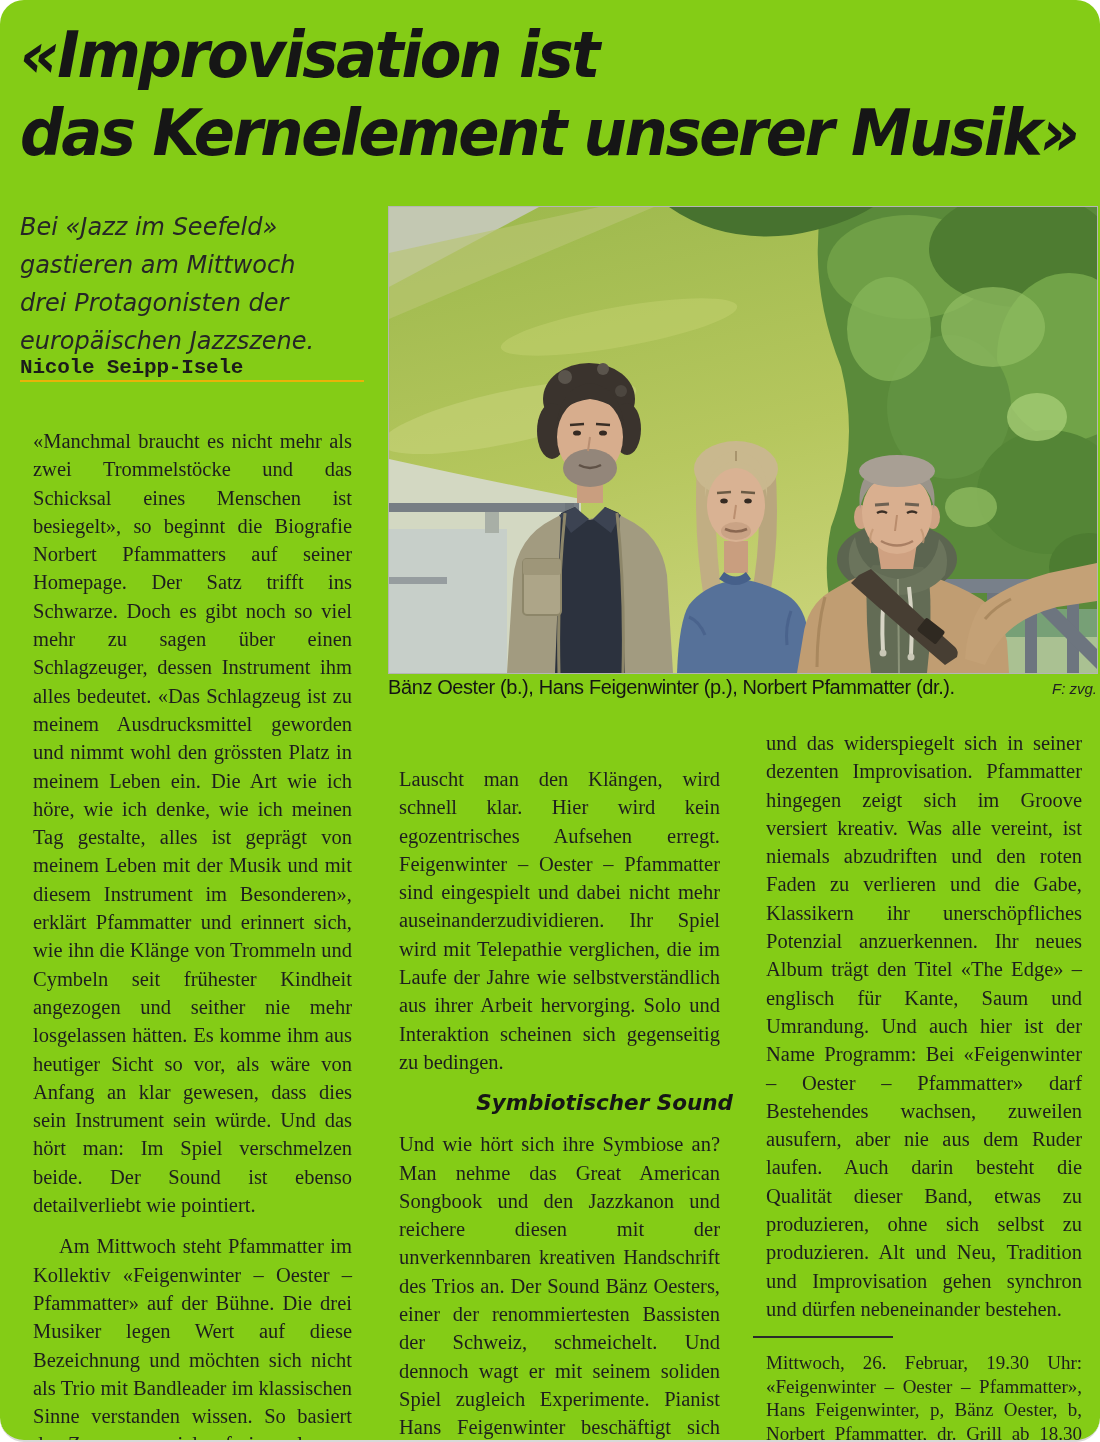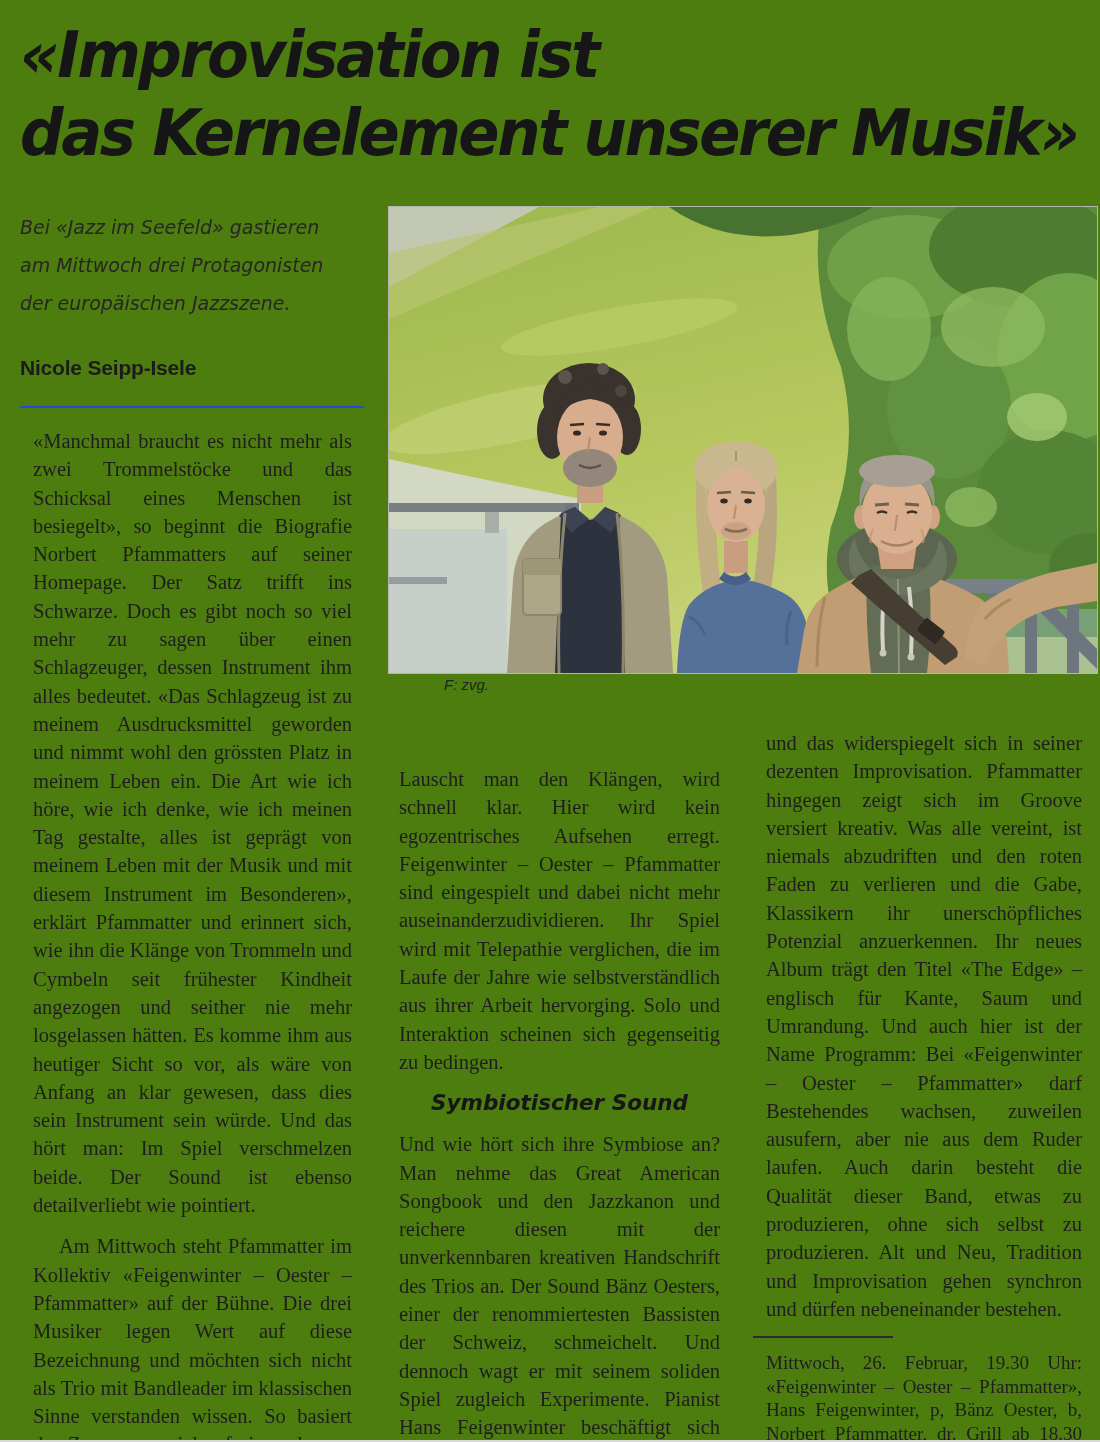--- a/index.html
+++ b/index.html
@@ -1,51 +1,51 @@
 <!DOCTYPE html>
 <html lang="de"><head>
 <meta charset="utf-8">
 <style>
   html,body{margin:0;padding:0;background:#ffffff;}
   .page{
-    position:relative;width:1100px;height:1442px;background:#4d7c0f;
+    position:relative;width:1100px;height:1442px;background:#84cc16;
     overflow:hidden;font-family:"Liberation Serif",serif;color:#1e1e1e;
-    border-bottom:2px solid #d9d9d9;box-sizing:border-box;
+    border-bottom:2px solid #d9d9d9;box-sizing:border-box;border-radius:24px;
   }
   
   .headline{
     position:absolute;left:20px;top:16px;
     font-family:"DejaVu Sans",sans-serif;font-weight:bold;font-style:italic;
     font-size:64px;line-height:78px;letter-spacing:-2.5px;color:#161616;
     transform:scaleX(0.95);transform-origin:left top;white-space:nowrap;
   }
   
   .lede{
     position:absolute;left:20px;top:208px;width:308px;
     font-family:"DejaVu Sans",sans-serif;font-style:italic;
-    font-size:19px;line-height:38px;color:#262626;
+    font-size:24px;line-height:38px;color:#262626;
   }
   
   .author{
     position:absolute;left:20px;top:356px;width:344px;
-    font-family:Liberation Sans, sans-serif;font-weight:bold;
+    font-family:Liberation Mono, monospace;font-weight:bold;
     font-size:21px;letter-spacing:-0.2px;color:#1b1b1b;
-    padding-bottom:26px;border-bottom:2px solid #1d4ed8;
+    padding-bottom:1px;border-bottom:2px solid #eab308;
   }
   
   .col{position:absolute;text-align:justify;hyphens:auto;}
   .col p{margin:13px;font-size:20.5px;line-height:28.3px;}
   .col1{left:20px;top:414px;width:345px;}
   .col2{left:386px;top:752px;width:347px;}
   .col3{left:753px;top:716px;width:342px;}
   .indent{text-indent:26px;}
   .subhead{
     font-family:"DejaVu Sans",sans-serif;font-weight:bold;font-style:italic;
     font-size:21.5px;line-height:28px;margin:3px 0 1px 0;color:#161616;
-    text-align:center;
+    text-align:right;
   }
   .agenda-rule{width:140px;border-top:2px solid #2b2b2b;margin:11px 0 5px 0;height:0;}
   .col .event{font-size:19px;line-height:23.6px;}
   
   .photo-wrap{
     position:absolute;left:388px;top:206px;width:708px;height:466px;
     border:1px solid #b5b5b5;box-sizing:content-box;background:#aabf55;
   }
   .photo-wrap svg{display:block;width:708px;height:466px;}
   
@@ -198,20 +198,21 @@
         <path d="M518,306 Q523,303 528,306" stroke="#3a2f26" stroke-width="2.5" fill="none"></path>
         <path d="M508,308 L506,324" stroke="#b98c6c" stroke-width="2" fill="none"></path>
         <path d="M492,334 Q508,343 524,334" stroke="#a97f63" stroke-width="2.5" fill="none"></path>
         <path d="M484,322 Q480,330 482,336" stroke="#c09673" stroke-width="2" fill="none" opacity="0.8"></path>
         <path d="M532,322 Q536,330 534,336" stroke="#c09673" stroke-width="2" fill="none" opacity="0.8"></path>
       </g>
     </svg>
   </div>
 
   <div class="caption-row">
+    <span class="caption">Bänz Oester (b.), Hans Feigenwinter (p.), Norbert Pfammatter (dr.).</span>
     <span class="credit">F: zvg.</span>
   </div>
 
   <div class="col col1">
     <p>«Manchmal braucht es nicht mehr als zwei Trommelstöcke und das Schicksal eines Menschen ist besiegelt», so beginnt die Biografie Norbert Pfammatters auf seiner Homepage. Der Satz trifft ins Schwarze. Doch es gibt noch so viel mehr zu sagen über einen Schlagzeuger, dessen Instrument ihm alles bedeutet. «Das Schlagzeug ist zu meinem Ausdrucksmittel geworden und nimmt wohl den grössten Platz in meinem Leben ein. Die Art wie ich höre, wie ich denke, wie ich meinen Tag gestalte, alles ist geprägt von meinem Leben mit der Musik und mit diesem Instrument im Besonderen», erklärt Pfammatter und erinnert sich, wie ihn die Klänge von Trommeln und Cymbeln seit frühester Kindheit angezogen und seither nie mehr losgelassen hätten. Es komme ihm aus heutiger Sicht so vor, als wäre von Anfang an klar gewesen, dass dies sein Instrument sein würde. Und das hört man: Im Spiel verschmelzen beide. Der Sound ist ebenso detailverliebt wie pointiert.</p>
     <p class="indent">Am Mittwoch steht Pfammatter im Kollektiv «Feigenwinter – Oester – Pfammatter» auf der Bühne. Die drei Musiker legen Wert auf diese Bezeichnung und möchten sich nicht als Trio mit Bandleader im klassischen Sinne verstanden wissen. So basiert das Zusammenspiel auf einem langen gemeinsamen Weg und einer intensiven Auseinandersetzung von jedem mit jedem und jedem mit sich selbst.</p>
   </div>
 
   <div class="col col2">
     <p>Lauscht man den Klängen, wird schnell klar. Hier wird kein egozentrisches Aufsehen erregt. Feigenwinter – Oester – Pfammatter sind eingespielt und dabei nicht mehr auseinanderzudividieren. Ihr Spiel wird mit Telepathie verglichen, die im Laufe der Jahre wie selbstverständlich aus ihrer Arbeit hervorging. Solo und Interaktion scheinen sich gegenseitig zu bedingen.</p>

